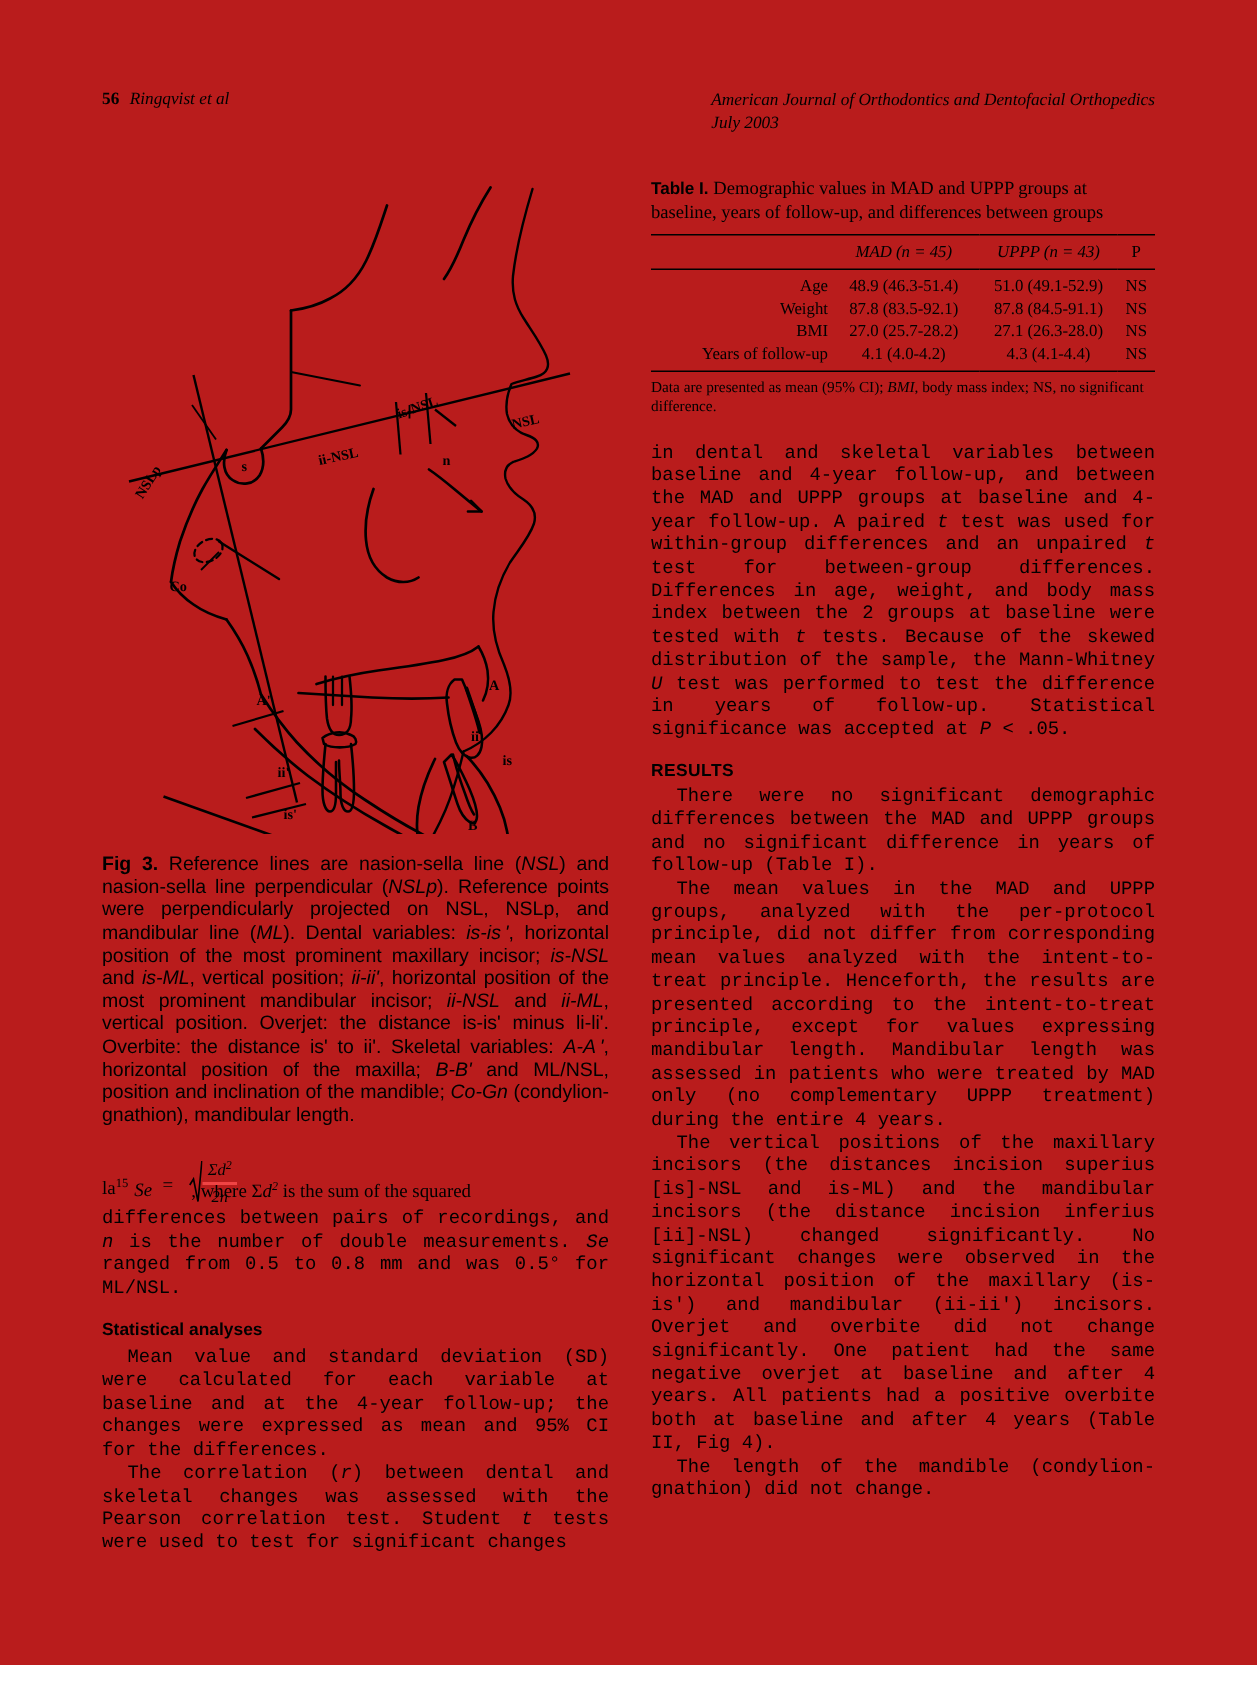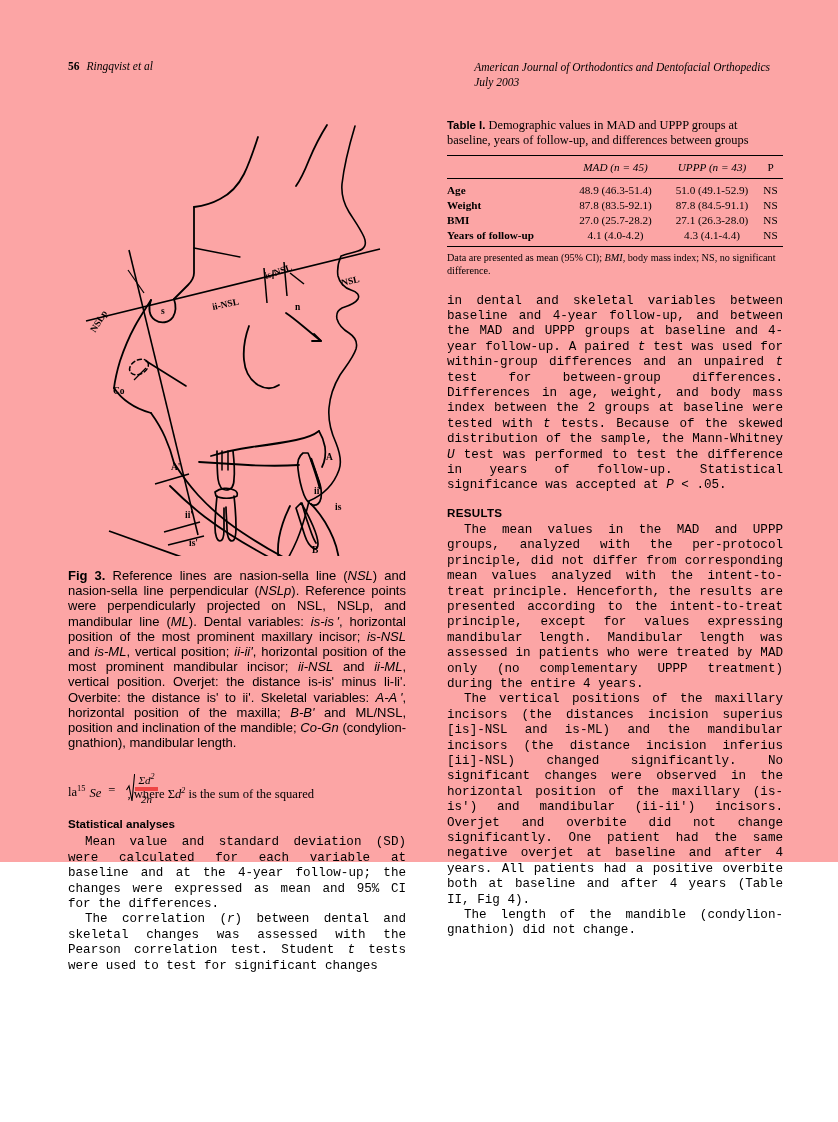--- a/index.html
+++ b/index.html
@@ -13,22 +13,22 @@
     position: relative;
     font-family: "Liberation Serif", serif;
     color: #000;
     overflow: hidden;
   }
 
   .page {
     position: absolute;
     left: 0; top: 0;
     width: 838px;
-    height: 862px;
-    background: #fca5a5;
+    height: 1110px;
+    background: #b91c1c;
   }
 
   
   .runhead {
     position: absolute;
     left: 68px;
     top: 60px;
     width: 702px;
     height: 40px;
   }
@@ -63,21 +63,20 @@
     position: absolute;
     left: 68px;
     top: 118px;
     width: 338px;
   }
   .col-right {
     position: absolute;
     left: 434px;
     top: 118px;
     width: 336px;
-    margin-left: 13px;
   }
 
   
   .figure-box {
     position: relative;
     width: 338px;
     height: 438px;
   }
   .figure-box svg {
     position: absolute;
@@ -167,21 +166,21 @@
     position: absolute;
     left: 9px;
     top: 0px;
     text-align: center;
     font-size: 11px;
     line-height: 14px;
   }
   .radical .frac .num {
     font-style: italic;
     padding: 0 3px 0px 3px;
-    border-bottom: 4px solid #ef4444;
+    border-bottom: 2px solid #ef4444;
     display: block;
   }
   .radical .frac .den {
     font-style: italic;
     display: block;
     padding-top: 1px;
   }
   .radical .frac .num sup,
   .fm-tail sup { font-size: 8px; font-style: italic;}
   .fm-tail {
@@ -219,23 +218,22 @@
     font-style: italic;
     font-weight: normal;
     padding: 5px 0 5px 0;
   }
   table.demo thead th.p-col {
     font-style: normal;
     font-weight: normal;
   }
   table.demo tbody td.rowlabel,
   table.demo thead th.rowlabel {
-    text-align: left;
+    text-align: right;
     font-style: normal;
-    font-weight: bold;
   }
   table.demo tbody td { padding: 1.5px 0; }
   table.demo tbody tr:first-child td { padding-top: 5px; }
   table.demo tbody tr:last-child td { padding-bottom: 5px; }
   .rule-top { border-top: 1.6px solid #000; }
   .rule-bot { border-bottom: 1.6px solid #000; }
   .tbl-note {
     font-size: 10.2px;
     line-height: 12.6px;
     margin-top: 5px;
@@ -422,20 +420,23 @@
         <span class="radical">
           <svg class="sqrt-sign" viewBox="0 0 9 29">
             <path d="M0.5,17 L3,13 L6,28 L8.6,1" fill="none" stroke="#000" stroke-width="1.1"></path>
           </svg>
           <span class="frac">
             <span class="num"><span>Σd</span><sup>2</sup></span>
             <span class="den">2n</span>
           </span>
         </span>
         <span class="fm-tail"><span>, where Σ</span><span class="it">d</span><sup>2</sup><span> is the sum of the squared</span></span>
+      </div>
+      <div class="bodytext">
+        <p class="noindent"><span>differences between pairs of recordings, and </span><i>n</i><span> is the number of double measurements. </span><i>Se</i><span> ranged from 0.5 to 0.8 mm and was 0.5° for ML/NSL.</span></p>
       </div>
     </div>
 
     <div class="subhead">Statistical analyses</div>
     <div class="bodytext">
       <p>Mean value and standard deviation (SD) were calculated for each variable at baseline and at the 4-year follow-up; the changes were expressed as mean and 95% CI for the differences.</p>
       <p><span>The correlation (</span><i>r</i><span>) between dental and skeletal changes was assessed with the Pearson correlation test. Student </span><i>t</i><span> tests were used to test for significant changes</span></p>
     </div>
   </div>
 
@@ -483,19 +484,20 @@
     </table>
 
     <div class="tbl-note"><span>Data are presented as mean (95% CI); </span><i>BMI</i><span>, body mass index; NS, no significant difference.</span></div>
 
     <div class="bodytext after-table">
       <p class="noindent"><span>in dental and skeletal variables between baseline and 4-year follow-up, and between the MAD and UPPP groups at baseline and 4-year follow-up. A paired </span><i>t</i><span> test was used for within-group differences and an unpaired </span><i>t</i><span> test for between-group differences. Differences in age, weight, and body mass index between the 2 groups at baseline were tested with </span><i>t</i><span> tests. Because of the skewed distribution of the sample, the Mann-Whitney </span><i>U</i><span> test was performed to test the difference in years of follow-up. Statistical significance was accepted at </span><i>P</i><span> &lt; .05.</span></p>
     </div>
 
     <div class="sechead">RESULTS</div>
     <div class="bodytext">
+      <p>There were no significant demographic differences between the MAD and UPPP groups and no significant difference in years of follow-up (Table I).</p>
       <p>The mean values in the MAD and UPPP groups, analyzed with the per-protocol principle, did not differ from corresponding mean values analyzed with the intent-to-treat principle. Henceforth, the results are presented according to the intent-to-treat principle, except for values expressing mandibular length. Mandibular length was assessed in patients who were treated by MAD only (no complementary UPPP treatment) during the entire 4 years.</p>
       <p>The vertical positions of the maxillary incisors (the distances incision superius [is]-NSL and is-ML) and the mandibular incisors (the distance incision inferius [ii]-NSL) changed significantly. No significant changes were observed in the horizontal position of the maxillary (is-is') and mandibular (ii-ii') incisors. Overjet and overbite did not change significantly. One patient had the same negative overjet at baseline and after 4 years. All patients had a positive overbite both at baseline and after 4 years (Table II, Fig 4).</p>
       <p>The length of the mandible (condylion-gnathion) did not change.</p>
     </div>
   </div>
 
 </div>
 
 </body></html>

